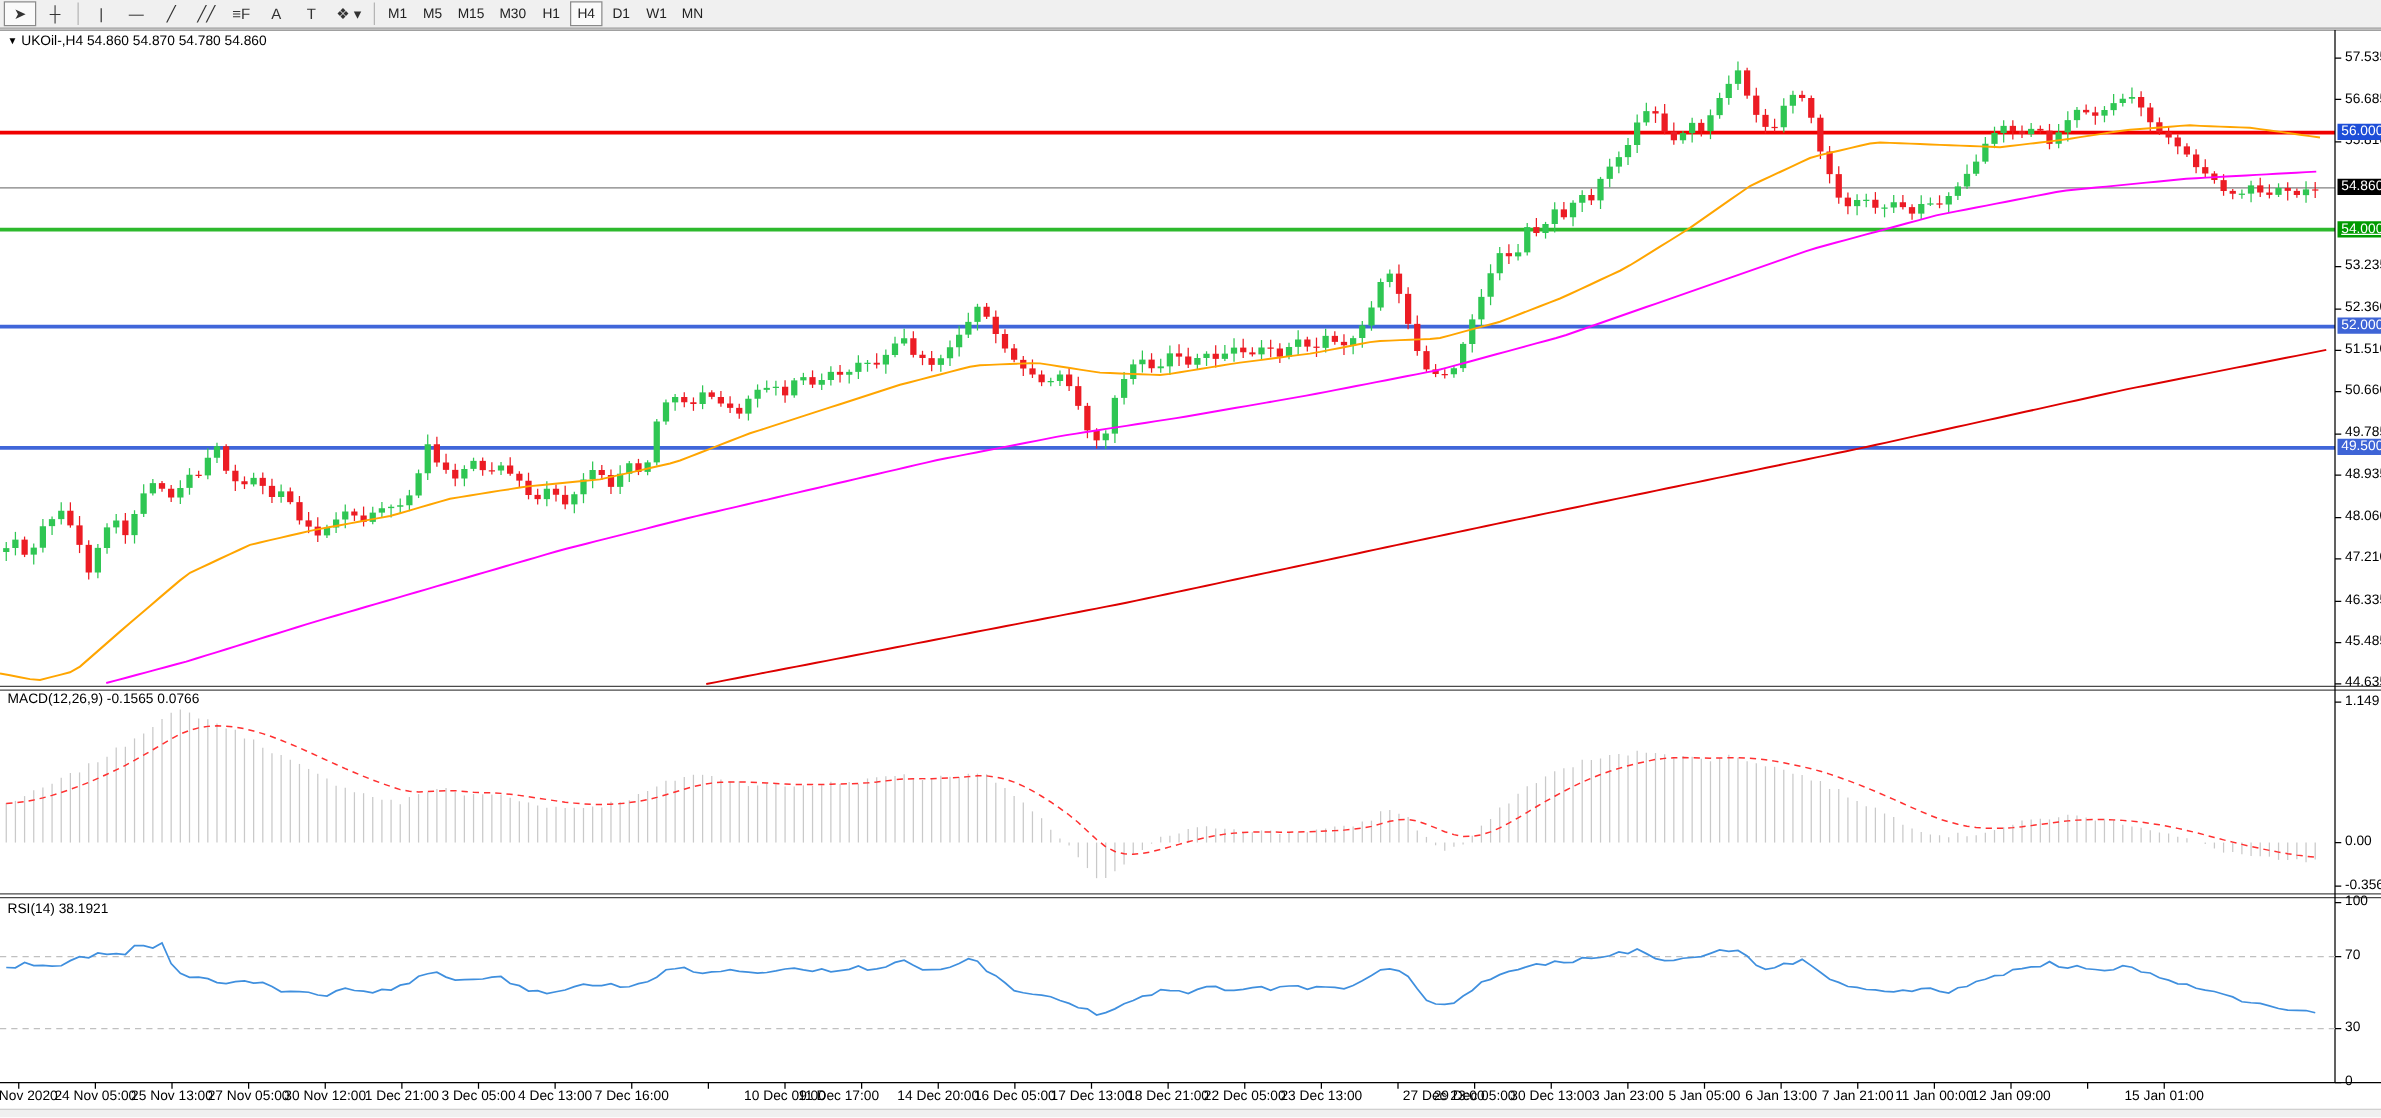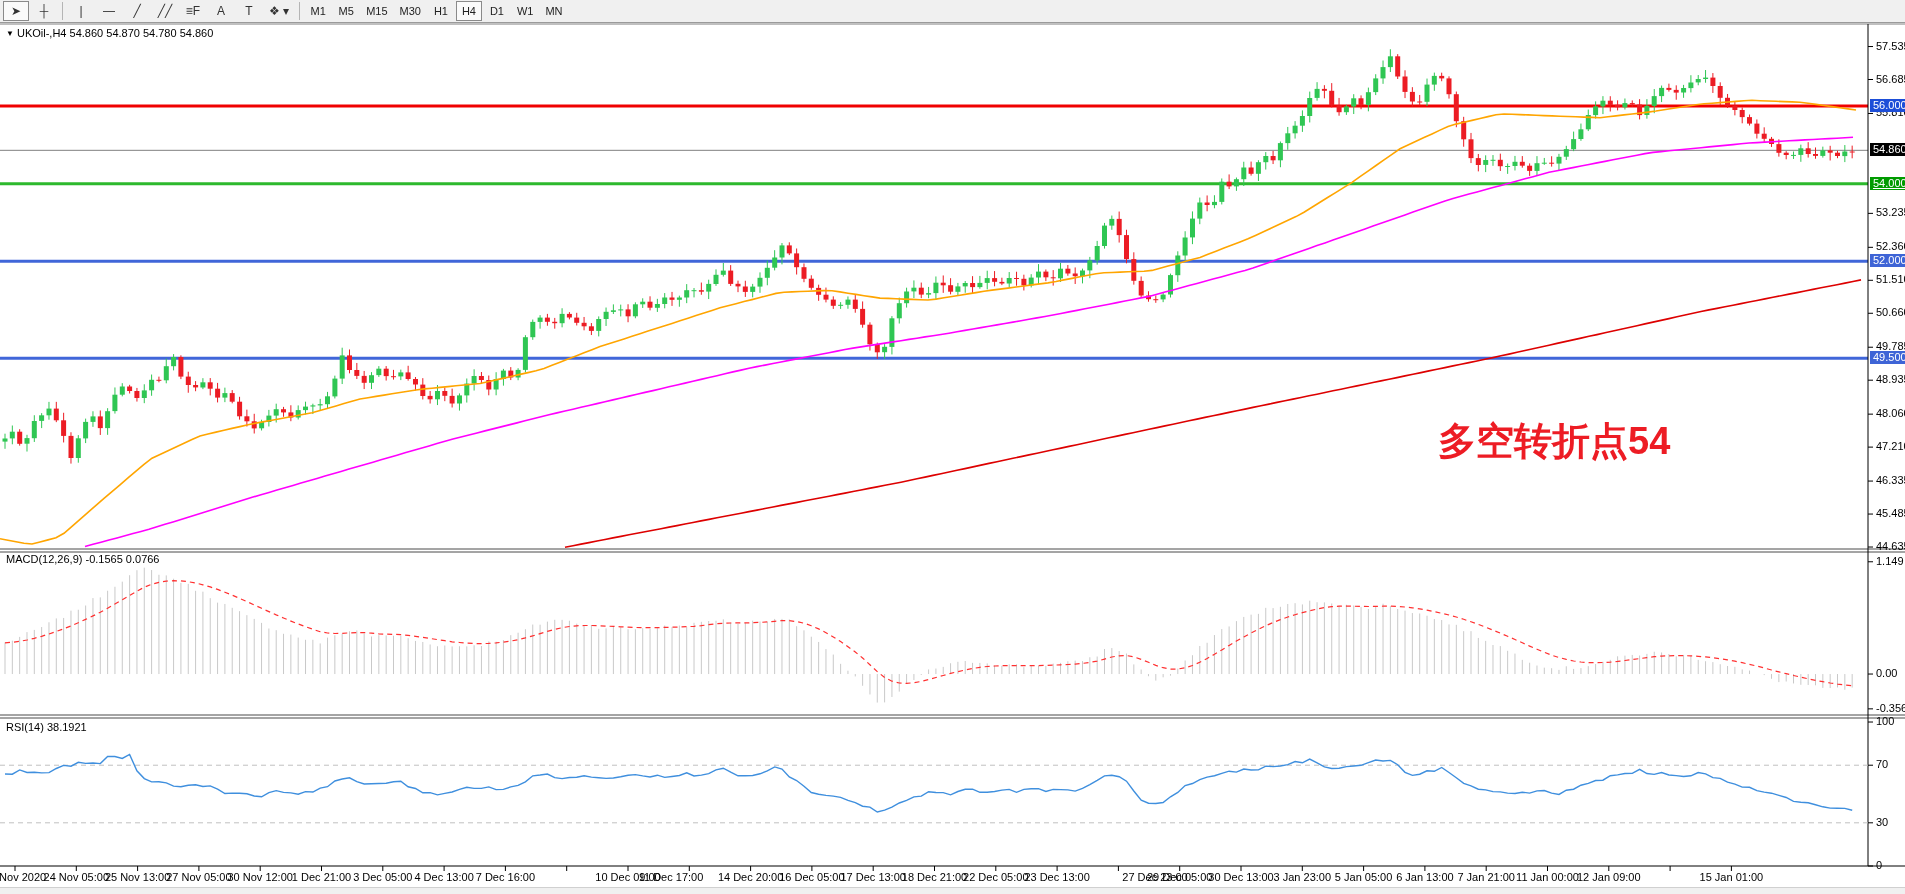--- a/index.html
+++ b/index.html
@@ -900,21 +900,20 @@
 
   <div id="chart-title">
     <span class="tri">▼</span>
     <span>UKOil-,H4</span>
     <span>54.860 54.870 54.780 54.860</span>
   </div>
 
   <div id="overlays">
     <div class="pane-label" style="left:6px; top:553px;">MACD(12,26,9) -0.1565 0.0766</div>
     <div class="pane-label" style="left:6px; top:721px;">RSI(14) 38.1921</div>
-    <div id="annotation" style="left: 1438px; top: 416px; color: rgb(237, 28, 36); font-size: 38px;">多空转折点54</div>
   <div class="axis-label" style="left: 1876px; top: 39.533px;">57.535</div>
       <div class="axis-label" style="left: 1876px; top: 72.5115px;">56.685</div>
       <div class="axis-label" style="left: 1876px; top: 106.46px;">55.810</div>
       <div class="axis-label" style="left: 1876px; top: 206.365px;">53.235</div>
       <div class="axis-label" style="left: 1876px; top: 240.314px;">52.360</div>
       <div class="axis-label" style="left: 1876px; top: 273.292px;">51.510</div>
       <div class="axis-label" style="left: 1876px; top: 306.271px;">50.660</div>
       <div class="axis-label" style="left: 1876px; top: 340.219px;">49.785</div>
       <div class="axis-label" style="left: 1876px; top: 373.198px;">48.935</div>
       <div class="axis-label" style="left: 1876px; top: 407.146px;">48.060</div>

